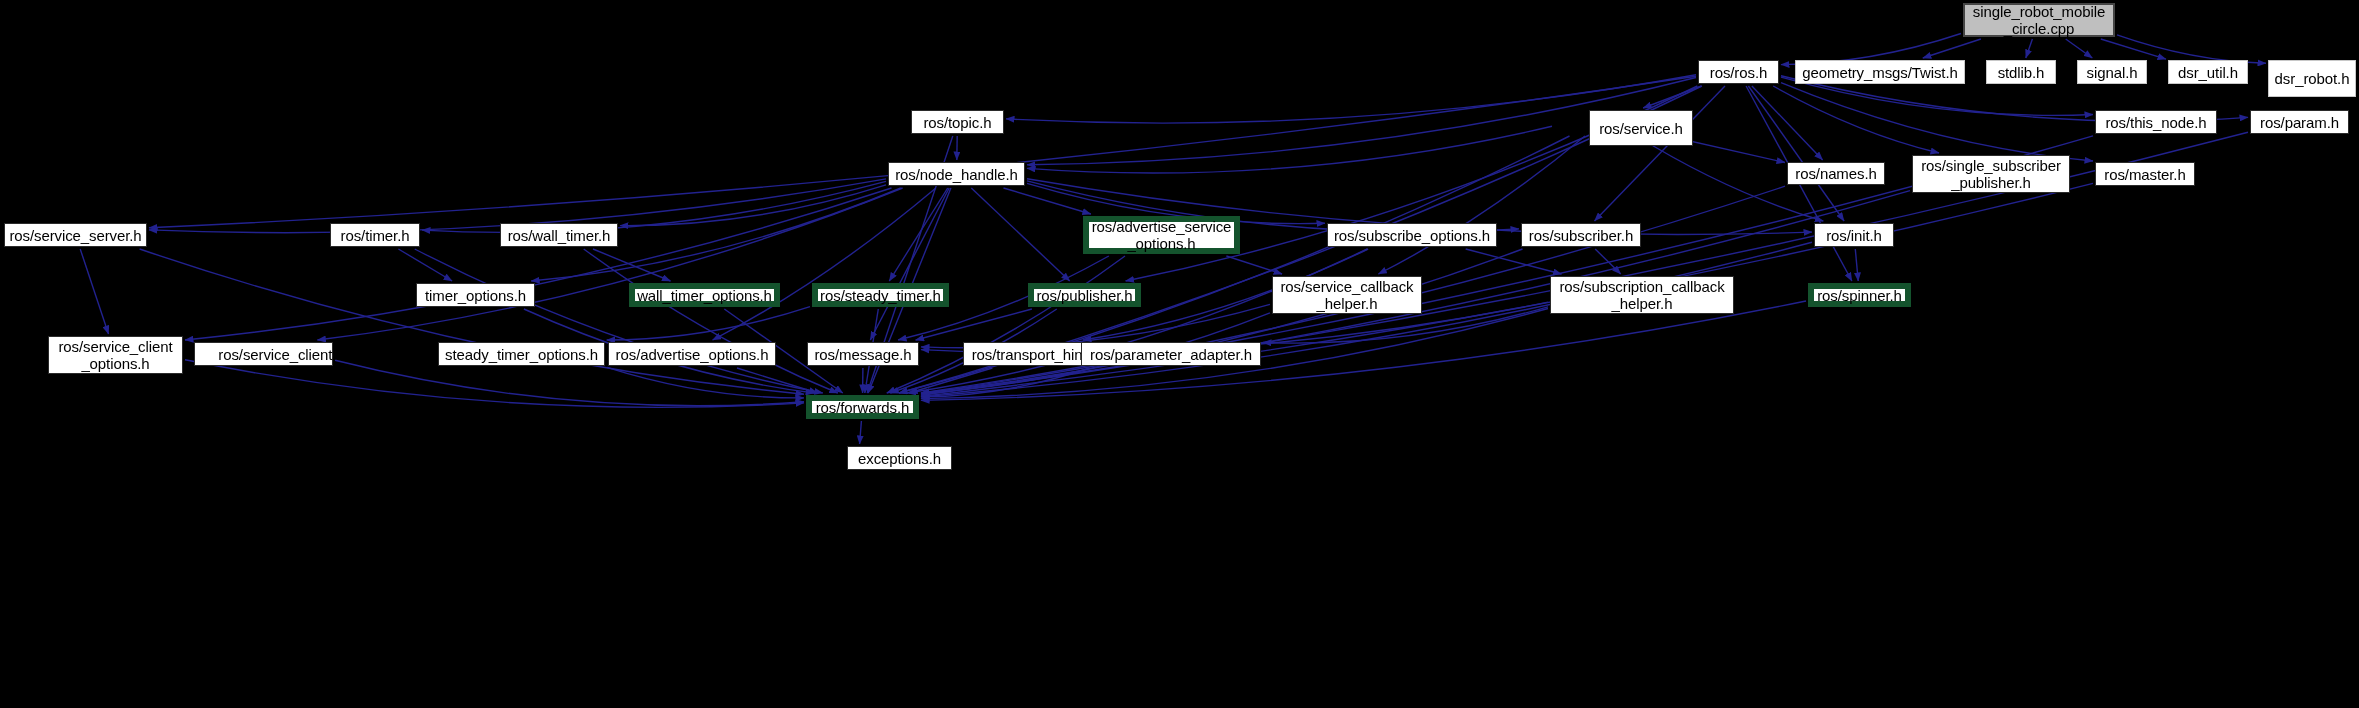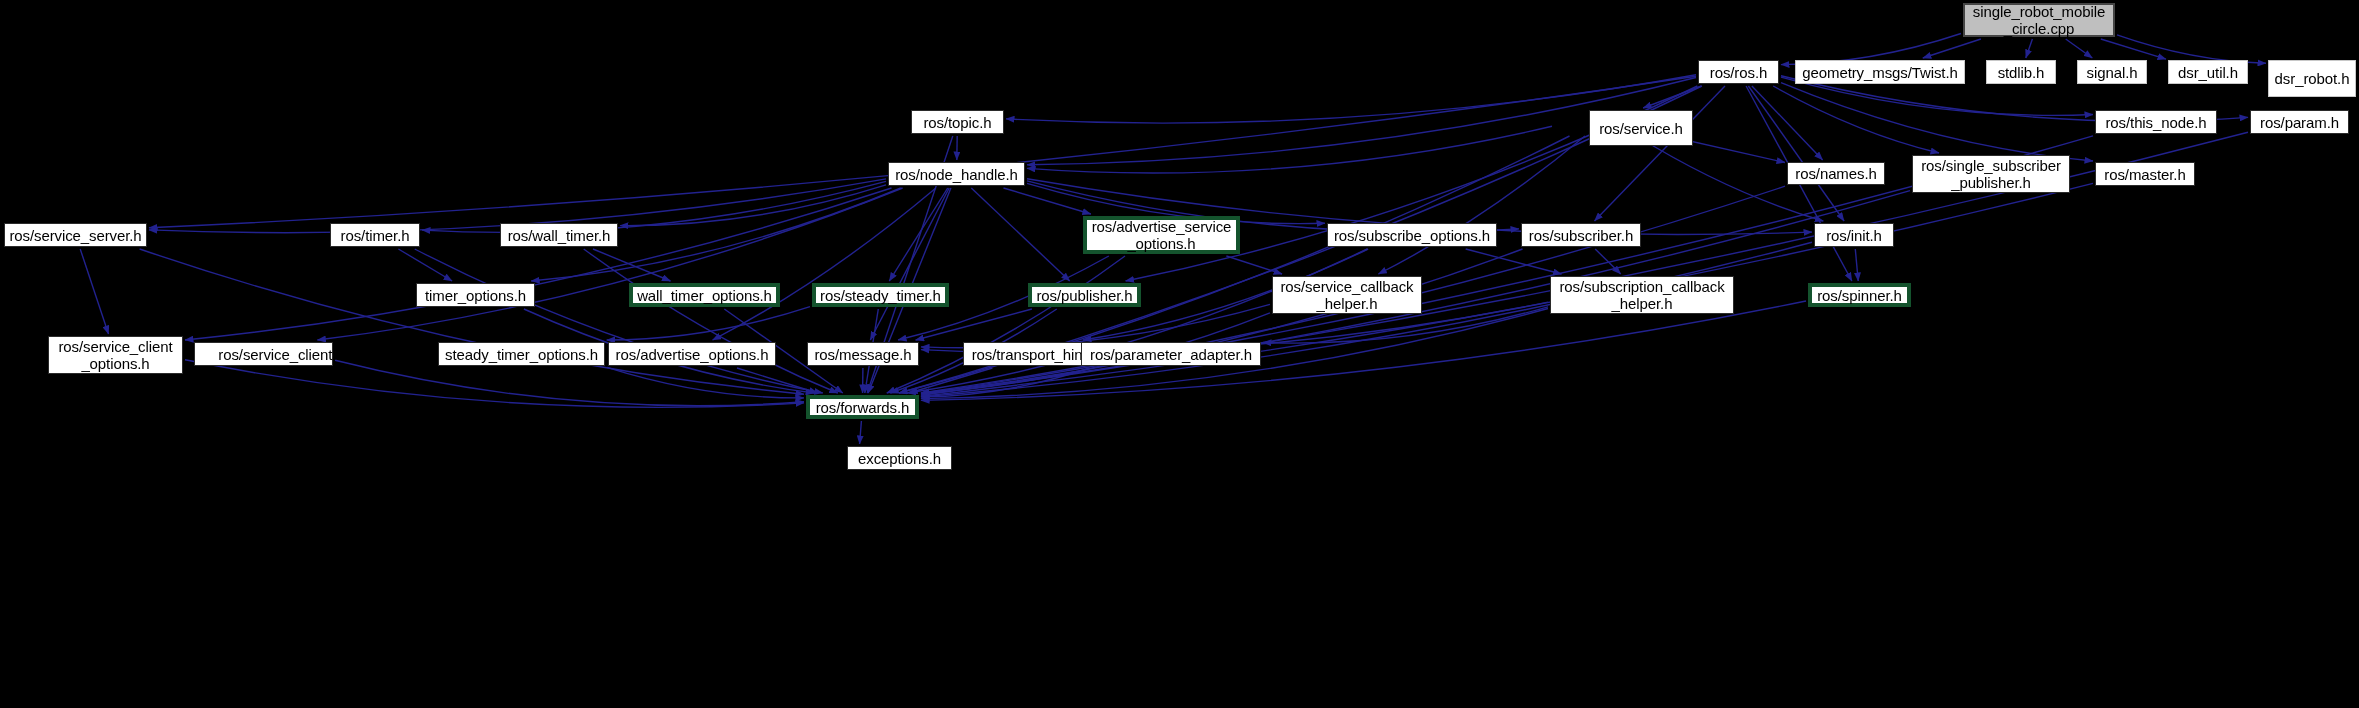--- a/index.html
+++ b/index.html
@@ -39,21 +39,21 @@
     letter-spacing: -0.1px;
   }
   .node.linked {
     border: 1px solid #2b2b2b;
   }
   .node.root {
     border: 2px solid #454545;
     background: #bfbfbf;
   }
   .node.bold {
-    border: 4px solid #14532d;
+    border: 6px solid #14532d;
   }
 </style>
 </head>
 <body>
 
 <div id="graph-canvas">
   <svg id="edge-layer" viewBox="0 0 2359 708" xmlns="http://www.w3.org/2000/svg">
     <defs>
       <marker id="arrowhead" markerWidth="9" markerHeight="7" refX="8.5" refY="3.5" orient="auto" markerUnits="userSpaceOnUse">
         <polygon points="0 0, 9 3.5, 0 7" fill="#22228f"></polygon>

